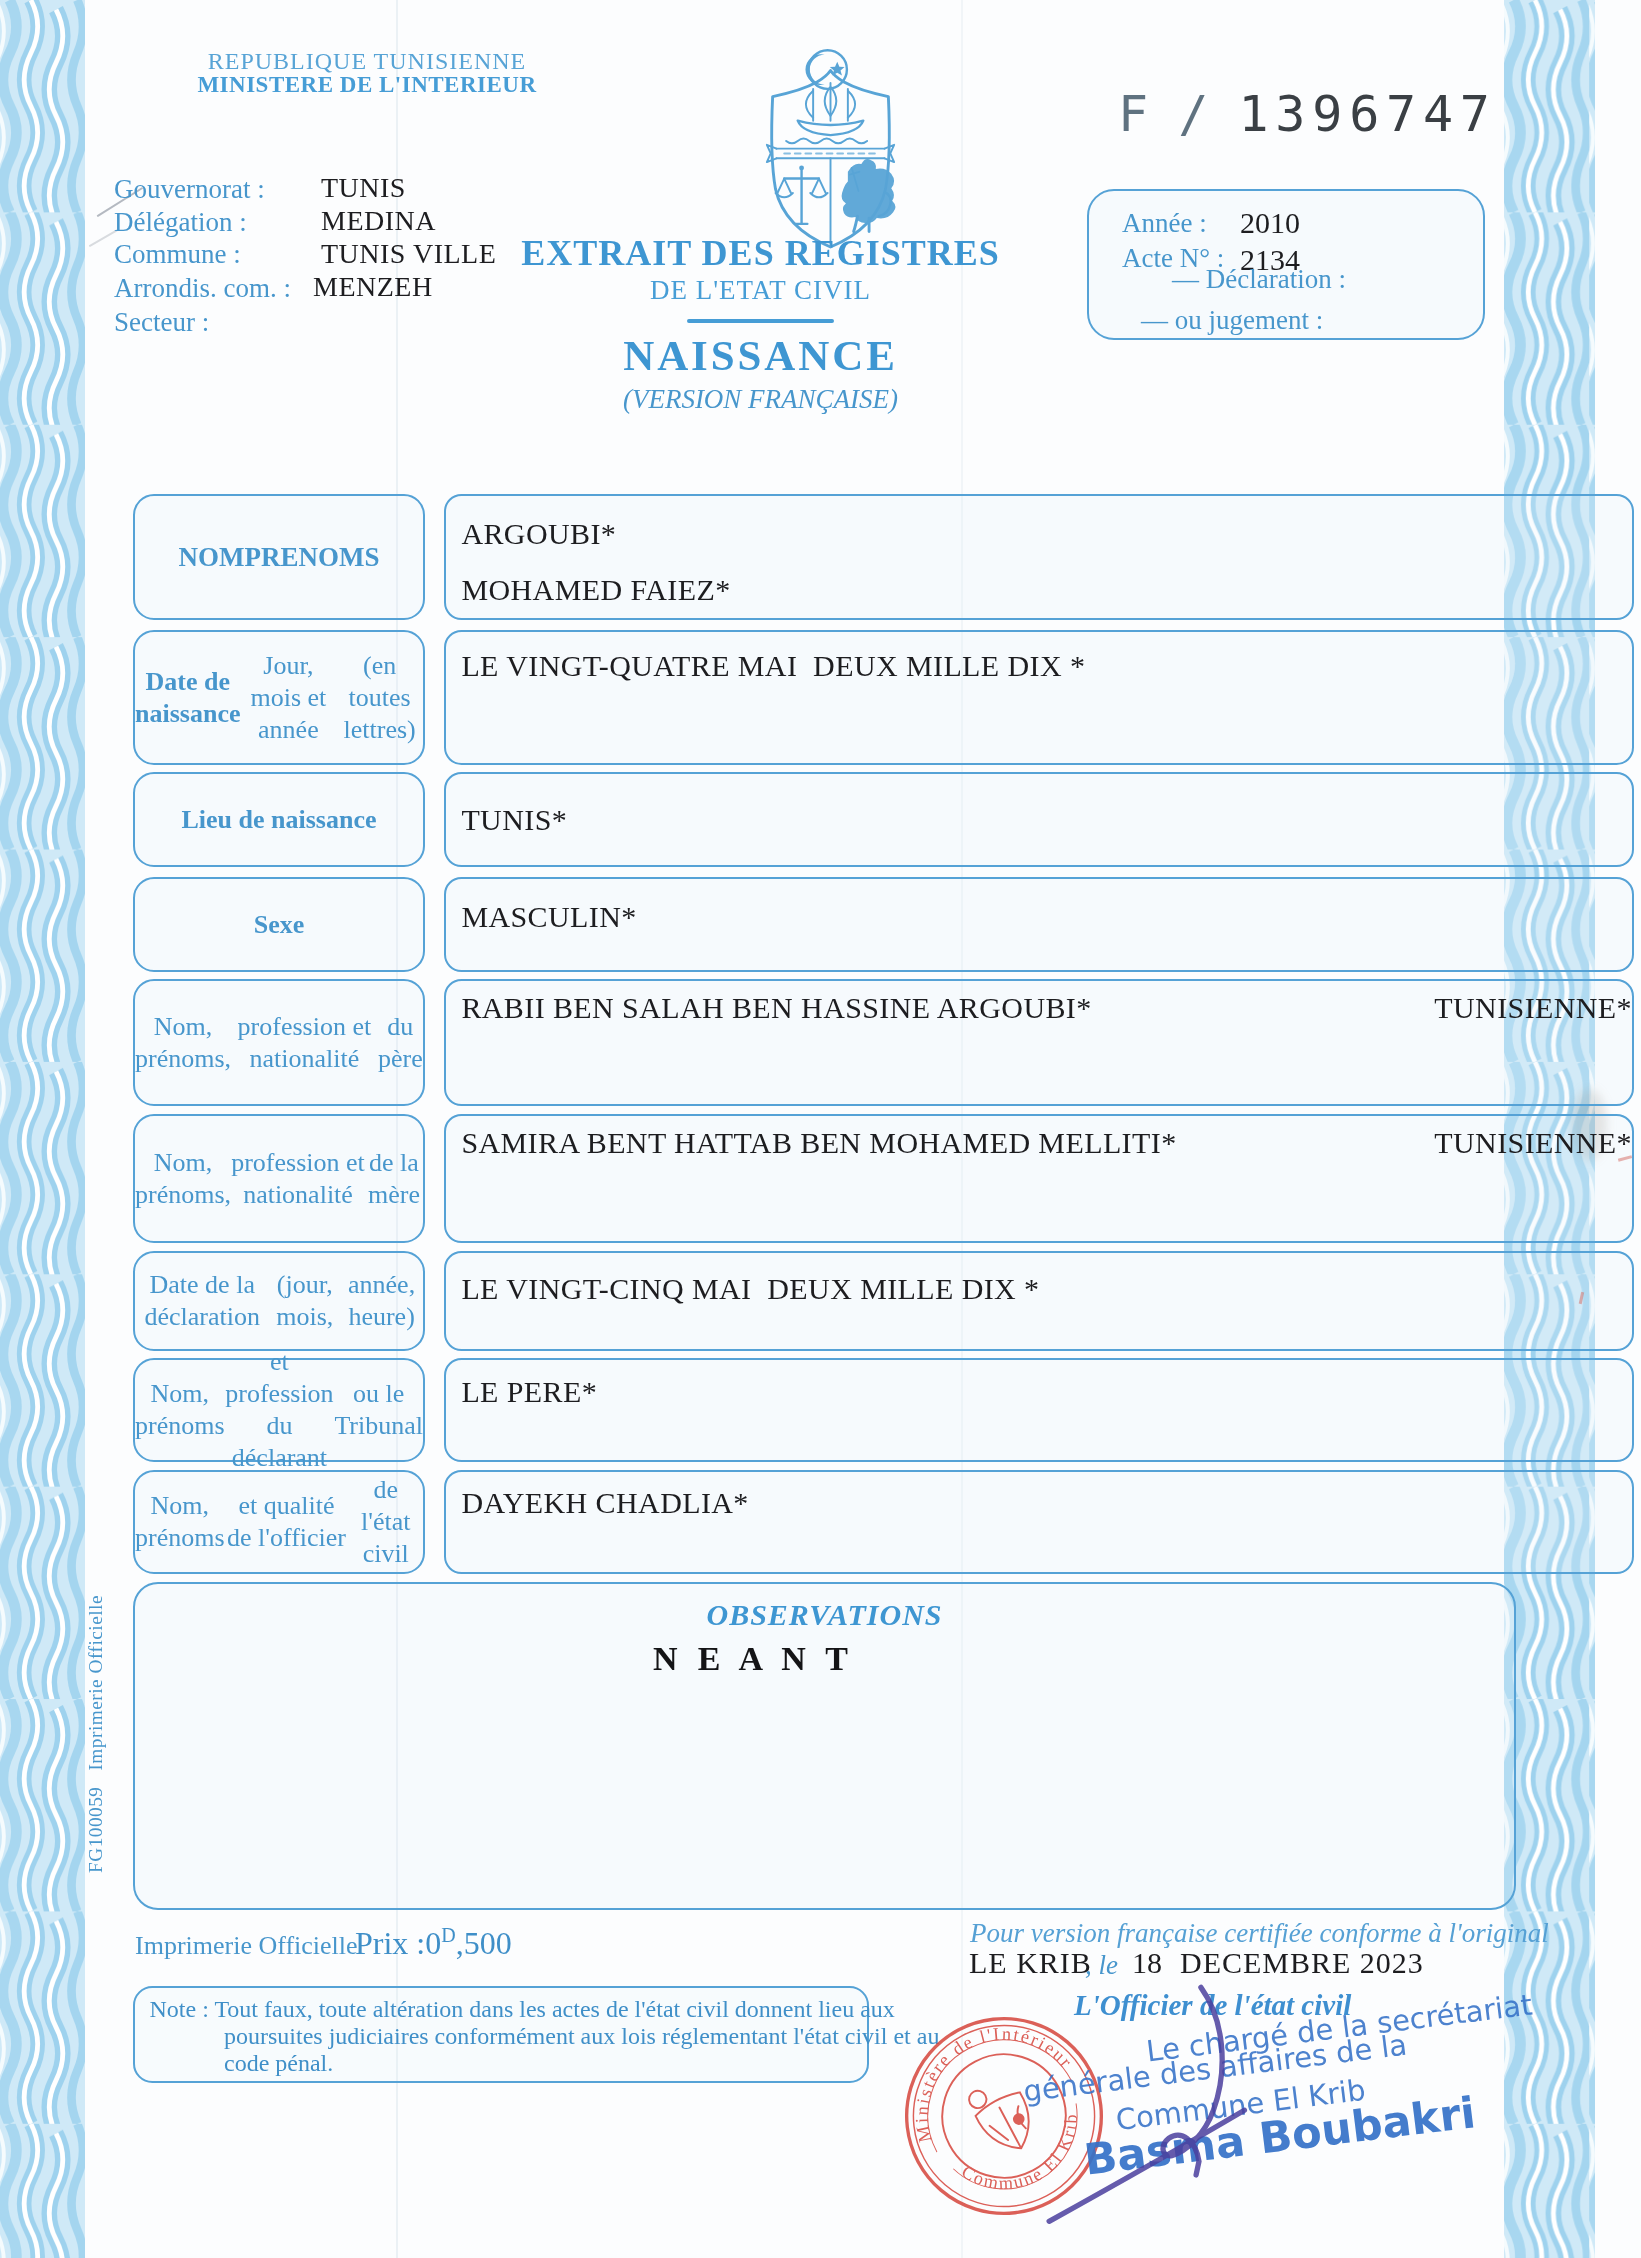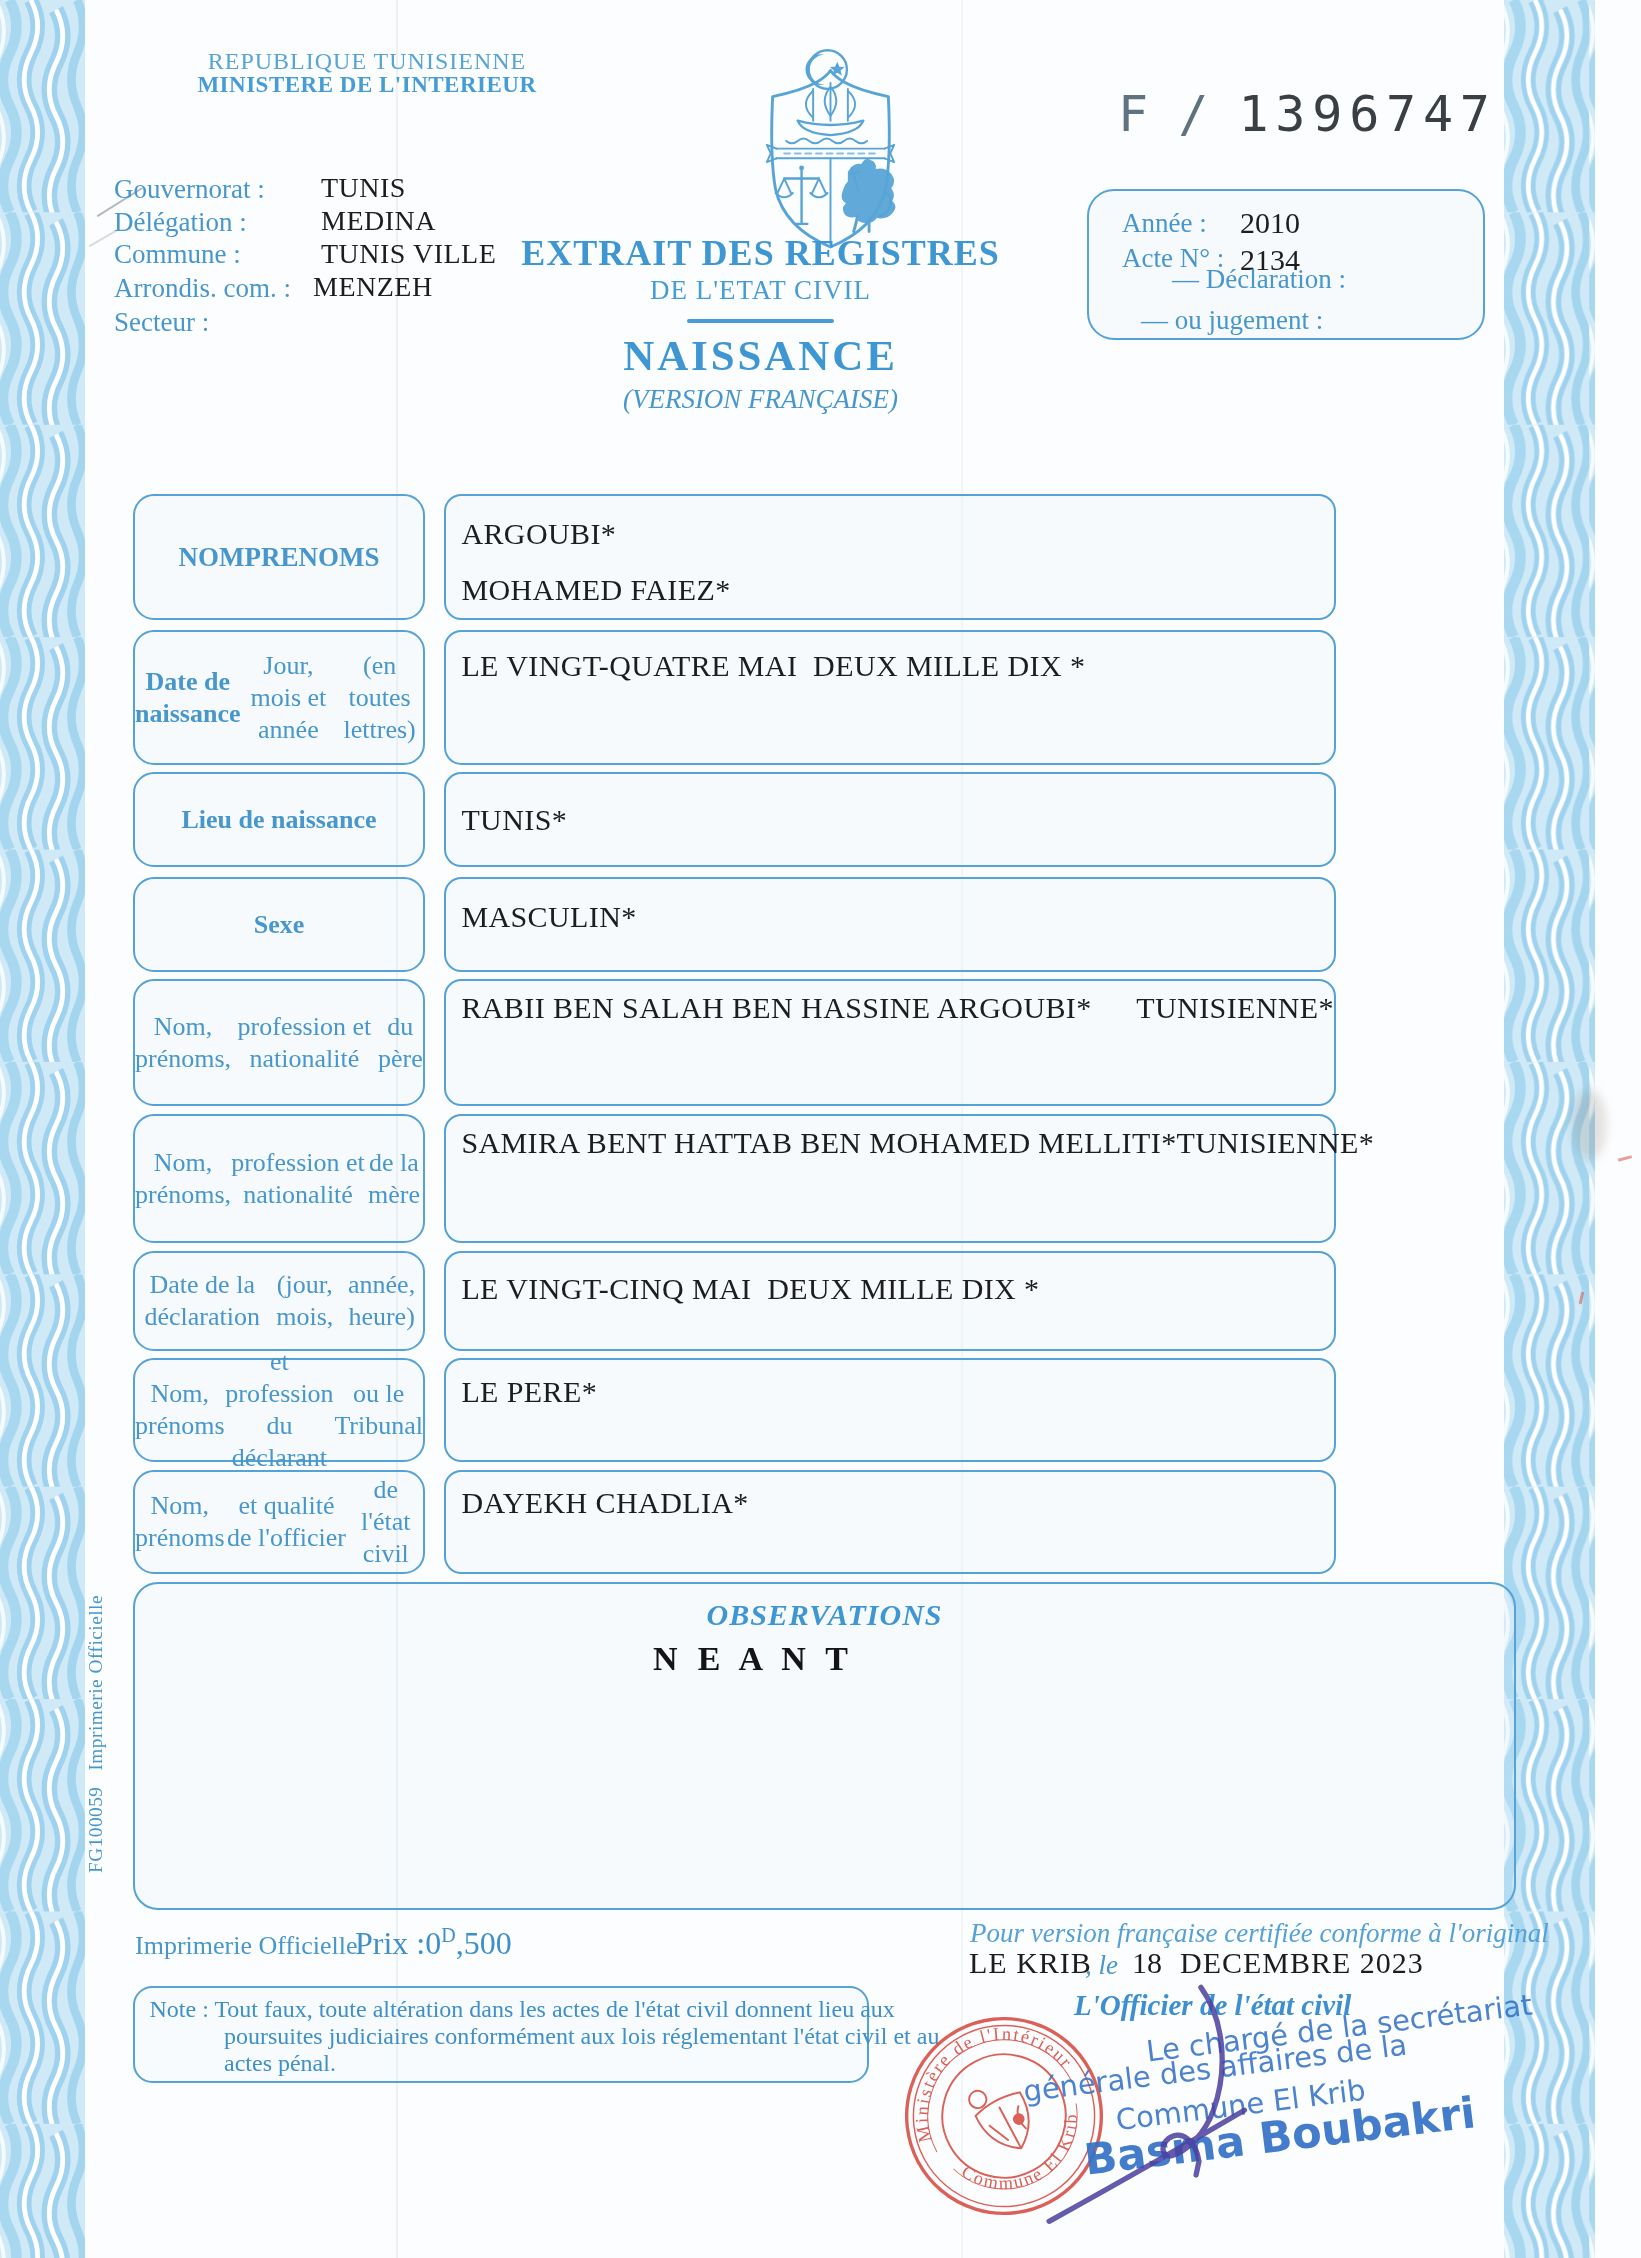--- a/index.html
+++ b/index.html
@@ -21,21 +21,21 @@
   .serial{left:1118px;top:85px;font-family:"DejaVu Sans Mono",monospace;font-size:50px;}
   .serial .pfx{color:#5f7280;}
   .serial .num{color:#3a3f44;letter-spacing:6.8px;}
   .actebox{left:1087px;top:189px;width:394px;height:147px;border:2.9px solid #55a2d6;border-radius:27px;background:rgba(224,241,250,0.18);}
   .actebox span{position:absolute;white-space:pre;}
   .ab-lbl{font-size:27px;color:#4796cc;}
   .ab-val{font-size:30px;color:#1d1d20;}
   
   .bx{position:absolute;border:2.9px solid #55a2d6;border-radius:21px;background:rgba(224,241,250,0.20);box-sizing:border-box;}
   .lblbox{left:133px;width:292px;display:flex;align-items:center;justify-content:center;text-align:center;}
-  .valbox{left:444px;width:892px;border-radius:17.4px;}
+  .valbox{left:444px;width:1190px;border-radius:17.4px;}
   .lbl{font-size:26px;color:#4796cc;line-height:32px;}
   .lbl.b{font-weight:bold;}
   .lbl.big{font-size:27px;line-height:46px;font-weight:bold;}
   .val{font-size:30px;color:#1d1d20;letter-spacing:0.4px;white-space:pre;}
   .v-pad{padding:13.5px 0 0 15.4px;}
   .v-center{display:flex;align-items:center;padding-left:15.4px;}
   .v-two{padding:9.7px 0 0 15.4px;line-height:56px;}
   .v-spread{display:flex;flex-direction:row;justify-content:space-between;padding:9.7px 0 13.5px 15.4px;}
   
   .obs-title{position:absolute;left:0;right:0;top:13.5px;text-align:center;font-size:30px;font-weight:bold;font-style:italic;letter-spacing:1px;color:#3e96d2;}
@@ -259,21 +259,21 @@
     <div class="obs-val">N E A N T</div>
   </div>
 
   <div class="abs imp">Imprimerie Officielle</div>
   <div class="abs prix">
     <span>Prix :0</span><sup>D</sup><span>,500</span>
   </div>
   <div class="abs notebox">
     <div class="noteline" style="left:14.5px;top:7.7px;">Note : Tout faux, toute altération dans les actes de l'état civil donnent lieu aux</div>
     <div class="noteline" style="left:89px;top:35px;">poursuites judiciaires conformément aux lois réglementant l'état civil et au</div>
-    <div class="noteline" style="left:89px;top:62px;">actes pénal.</div>
+    <div class="noteline" style="left:89px;top:62px;">code pénal.</div>
   </div>
   <div class="abs sidetext">FG100059   Imprimerie Officielle</div>
 
   <div class="abs certify">Pour version française certifiée conforme à l'original</div>
   <div class="abs dl-place">LE KRIB</div>
   <div class="abs dl-le">, le</div>
   <div class="abs dl-day">18</div>
   <div class="abs dl-rest">DECEMBRE 2023</div>
   <div class="abs officer">L'Officier de l'état civil</div>
 

